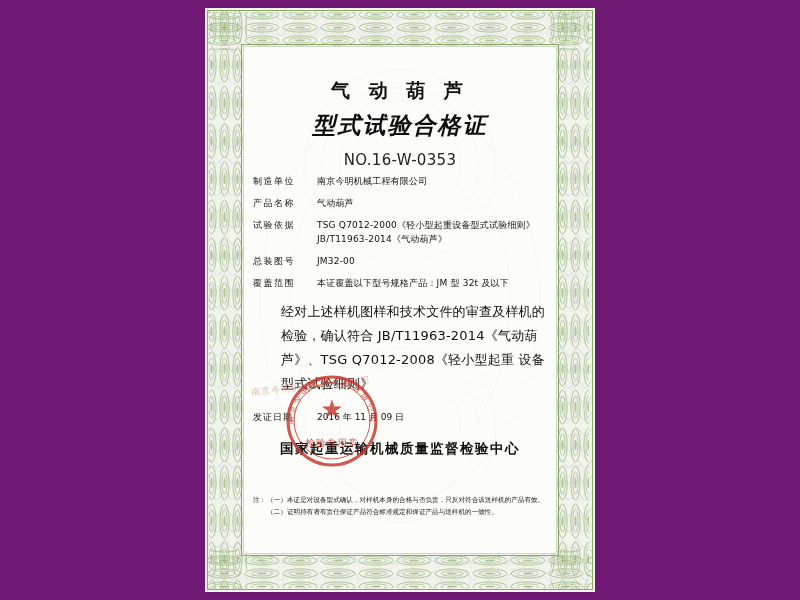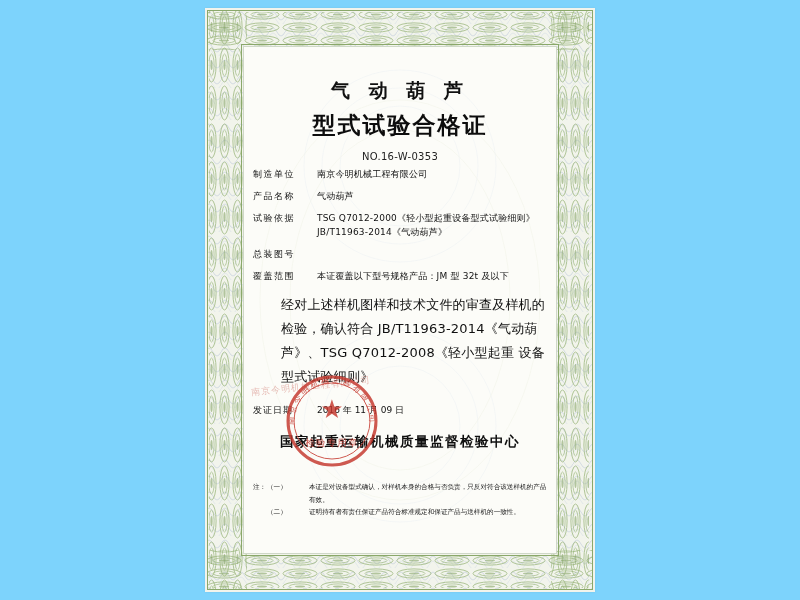--- a/index.html
+++ b/index.html
@@ -12,21 +12,21 @@
     height: 600px;
     overflow: hidden;
     font-family: "DejaVu Sans", "Liberation Sans", sans-serif;
   }
 
   
   .page {
     position: relative;
     width: 800px;
     height: 600px;
-    background: #7dd3fc;
+    background: #701a75;
   }
 
   .cert {
     position: absolute;
     left: 205px;
     top: 8px;
     width: 390px;
     height: 584px;
     background: #f7f8f2;
     box-shadow: 0 0 2px rgba(0,0,0,0.08);
@@ -78,25 +78,26 @@
     font-family: "DejaVu Sans", "Liberation Sans", sans-serif;
   }
 
   .title-main {
     text-align: center;
     font-size: 23px;
     letter-spacing: 2px;
     font-weight: bold;
     color: #0d0d0d;
     margin: 6px 0 10px 0;
+    font-style: italic;
   }
 
   .cert-no {
     text-align: center;
-    font-size: 10px;
+    font-size: 15px;
     color: #222;
     letter-spacing: 0.3px;
   }
 
   .rows {
     margin-top: 6px;
   }
 
   .row {
     display: flex;
@@ -167,21 +168,20 @@
     color: #222;
   }
   .notes .n-row {
     display: flex;
   }
   .notes .n-head {
     flex: 0 0 14px;
   }
   .notes .n-body {
     flex: 1;
-    margin-left: 22px;
   }
 
   
   .seal {
     position: absolute;
     left: 80px;
     top: 366px;
     width: 94px;
     height: 94px;
     pointer-events: none;
@@ -282,20 +282,23 @@
         <div class="row">
           <div class="label">试验依据</div>
           <div class="value">
             <span class="line">TSG Q7012-2000《轻小型起重设备型式试验细则》</span>
             <span class="line">JB/T11963-2014《气动葫芦》</span>
           </div>
         </div>
 
         <div class="row">
           <div class="label">总装图号</div>
+          <div class="value">
+            <span class="line">JM32-00</span>
+          </div>
         </div>
 
         <div class="row">
           <div class="label">覆盖范围</div>
           <div class="value">
             <span class="line">本证覆盖以下型号规格产品：JM 型 32t 及以下</span>
           </div>
         </div>
 
       </div>

